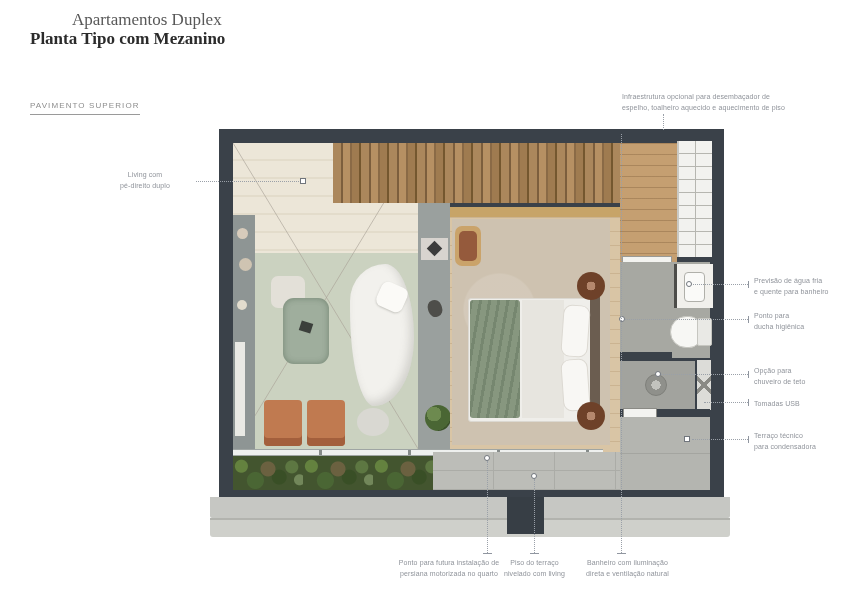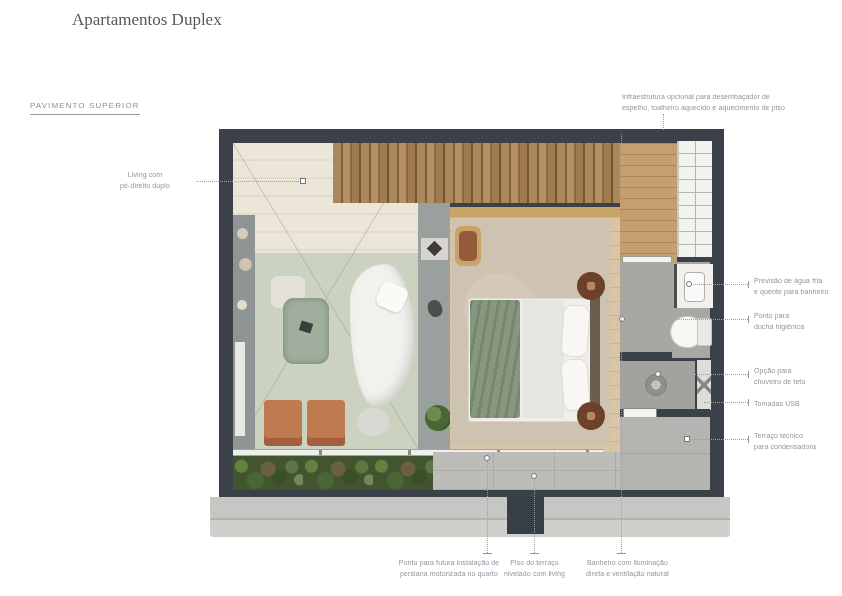--- a/index.html
+++ b/index.html
@@ -119,20 +119,21 @@
   .column { left:507px; top:497px; width:37px; height:37px; background:#373e45; }
 
   .void-x { left:233px; top:143px; width:187px; height:309px; pointer-events:none; }
 </style>
 </head>
 <body>
 
 <div id="canvas">
 
   <div class="building-name">Apartamentos Duplex</div>
+  <div class="plan-title">Planta Tipo com Mezanino</div>
   <div class="floor-label">PAVIMENTO SUPERIOR</div>
 
   <div class="abs floorplate"></div>
 
   <div class="abs living-floor"></div>
   <div class="abs living-rug"></div>
   <svg class="abs void-x" viewBox="0 0 187 309" width="187" height="309">
     <line x1="0" y1="0" x2="187" y2="309" stroke="#aaa398" stroke-width="1" opacity="0.65"></line>
     <line x1="187" y1="0" x2="0" y2="309" stroke="#aaa398" stroke-width="1" opacity="0.65"></line>
   </svg>

